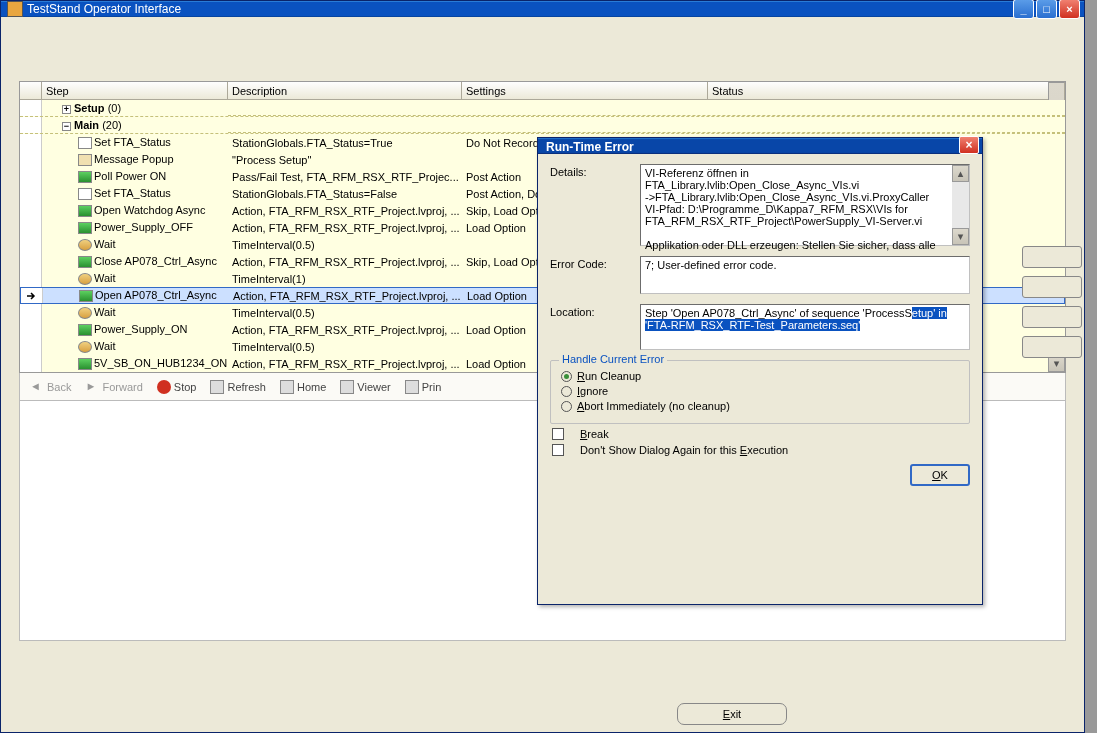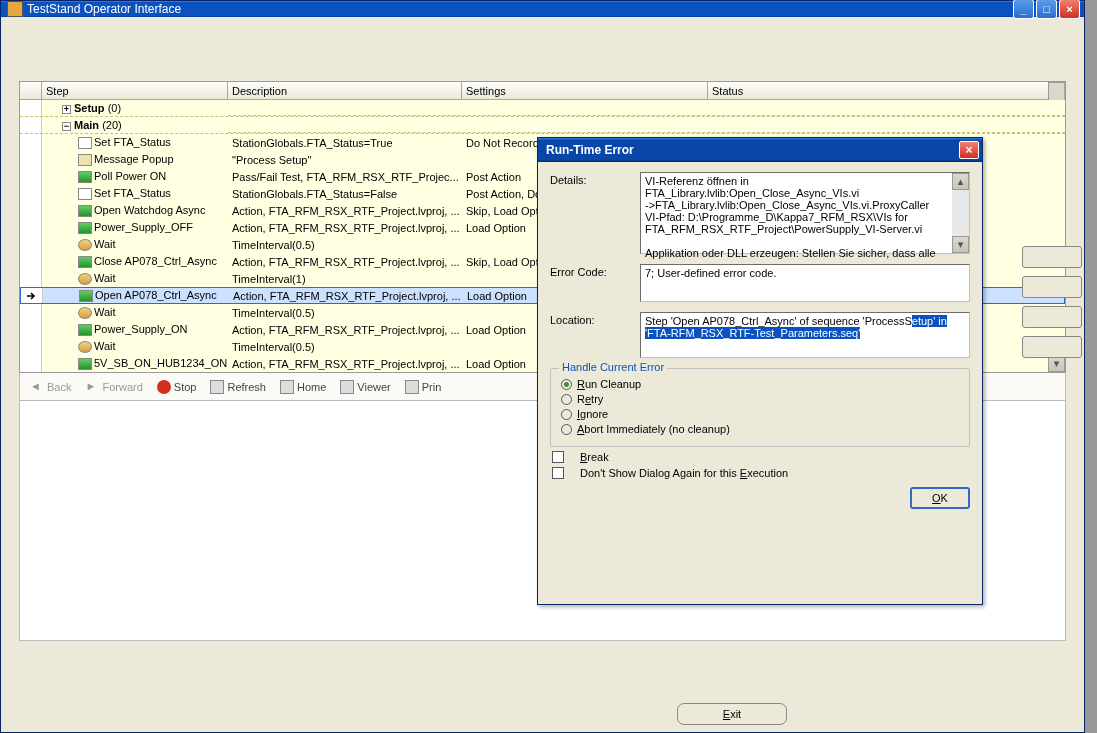--- a/index.html
+++ b/index.html
@@ -60,21 +60,21 @@
 .tb-ic.stop { background:#d03020; border-radius:50%; border:none; }
 
 
 .lower-pane { border:1px solid #bbb; border-top:none; background:#fff; height:240px; }
 
 
 .exit-btn { position:absolute; left: 676px; top: 702px; width: 110px; height:22px; background:#ece9d8; border:1px solid #888; border-radius:7px; text-align:center; line-height:20px; }
 
 
 .dialog { position:absolute; left: 537px; top: 137px; width: 446px; height: 468px; border:1px solid #0a246a; background: #ece9d8; box-shadow: 2px 2px 4px rgba(0,0,0,0.3); }
-.dlg-title { background: linear-gradient(to bottom, #2a7fd8 0%, #0846a8 10%, #0846a8 90%, #0a246a 100%); height:24px; display:flex; align-items:center; color:white; padding-left:8px; font-weight:bold; font-size:12px; }
+.dlg-title { background: linear-gradient(to bottom, #2a7fd8 0%, #0846a8 10%, #0846a8 90%, #0a246a 100%); height:16px; display:flex; align-items:flex-end; color:white; padding-left:8px; font-weight:bold; font-size:12px; }
 .dlg-title .title-text { flex:1; }
 .dlg-close { width:20px; height:18px; margin-right:3px; background: linear-gradient(#f08070,#d03020); border:1px solid #fff; border-radius:2px; color:#fff; display:flex; align-items:center; justify-content:center; font-weight:bold; }
 .dlg-body { padding: 10px 12px 12px 12px; font-size:11px; }
 .dlg-grid { display:grid; grid-template-columns: 84px 1fr; gap: 10px 6px; align-items:start; }
 .fld-label { padding-top:2px; }
 .fld-box { border:1px inset #c0c0c0; background:#fff; padding:2px 4px; font-size:11px; min-height:18px; position:relative; }
 .fld-box.tall { height: 82px; }
 .fld-box.med { height: 38px; }
 .fld-box.med2 { height: 46px; }
 .fld-box .hl { background:#0a52c0; color:#fff; }
@@ -299,24 +299,20 @@
     </div>
 
     <div class="group-box">
       <div class="gb-title">Handle Current Error</div>
       <div class="radio-row">
           <span class="radio checked"></span>
           <span><span class="u">R</span>un Cleanup</span>
         </div>
       <div class="radio-row">
           <span class="radio"></span>
-          <span>R<span class="u">e</span>try</span>
-        </div>
-      <div class="radio-row">
-          <span class="radio"></span>
           <span><span class="u">I</span>gnore</span>
         </div>
       <div class="radio-row">
           <span class="radio"></span>
           <span><span class="u">A</span>bort Immediately (no cleanup)</span>
         </div>
     </div>
 
     <div class="check-row">
         <span class="check"></span>

